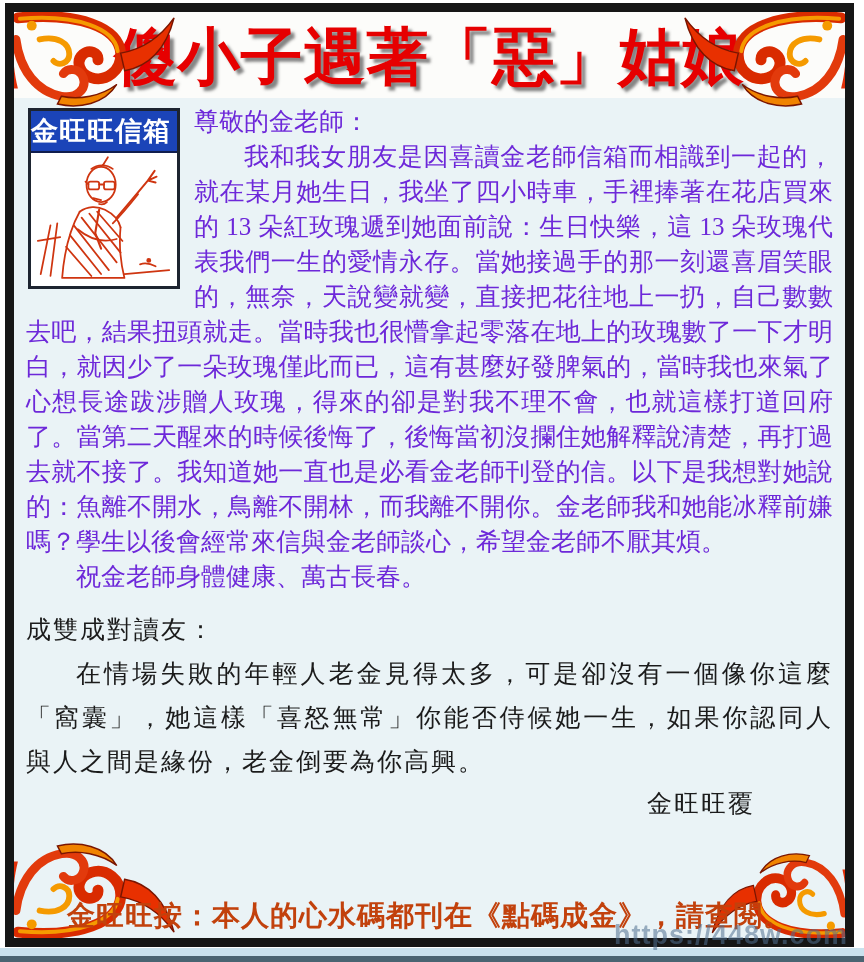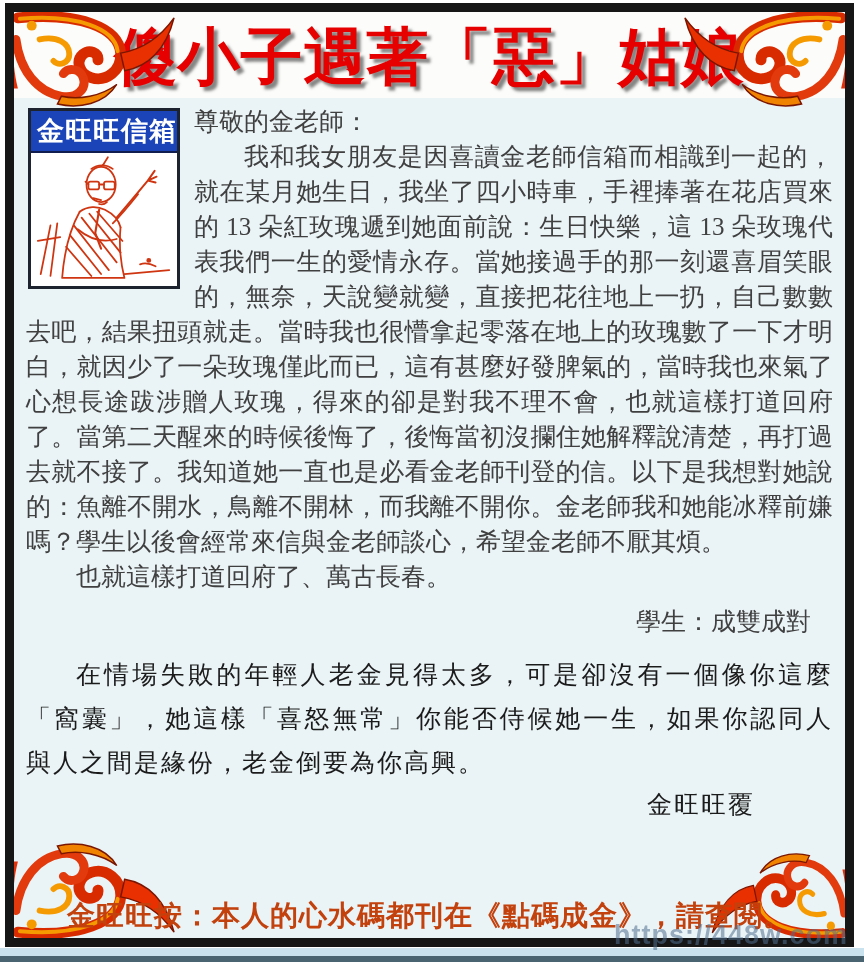--- a/index.html
+++ b/index.html
@@ -33,30 +33,30 @@
   .orn-br{right:-4px;bottom:-2px;transform:scale(-1,-1);width:140px;height:88px;}
 
   .content{position:relative;padding:6px 12px 0 12px;}
 
   
   .logo-box{
     float:left;width:152px;height:181px;box-sizing:border-box;
     border:3px solid #1d2430;background:#ffffff;margin:4px 14px 6px 2px;
   }
   .logo-header{
-    background:#1b44b8;color:#ffffff;text-align:right;
+    background:#1b44b8;color:#ffffff;text-align:left;
     font-family:"Liberation Sans", sans-serif;font-weight:bold;
     font-size:27px;line-height:40px;height:40px;letter-spacing:1px;
     border-bottom:2px solid #101d4e;white-space:nowrap;
   }
   .logo-art{width:100%;height:136px;display:block;}
 
   
   .letter{
-    font-size:25px;line-height:35px;color:#404040;text-align:justify;
+    font-size:25px;line-height:35px;color:#6d28d9;text-align:justify;
     text-justify:inter-ideograph;
   }
   .letter p{margin:0;}
   .p-indent{text-indent:2em;}
   .sign-right{text-align:right;padding-right:22px;text-indent:0;}
   .letter .sign-right{margin-top:10px;}
 
   
   .reply{
     clear:both;margin-top:14px;font-size:25px;line-height:44px;
@@ -160,25 +160,25 @@
 
           <path d="M96,122 L142,118 M112,112 C118,110 124,112 128,114"></path>
           <circle cx="121" cy="108" r="1.6" fill="#cf3510"></circle>
         </g>
       </svg>
     </div>
 
     <div class="letter">
       <p>尊敬的金老師：</p>
       <p class="p-indent">我和我女朋友是因喜讀金老師信箱而相識到一起的，就在某月她生日，我坐了四小時車，手裡捧著在花店買來的 13 朵紅玫瑰遞到她面前說：生日快樂，這 13 朵玫瑰代表我們一生的愛情永存。當她接過手的那一刻還喜眉笑眼的，無奈，天說變就變，直接把花往地上一扔，自己數數去吧，結果扭頭就走。當時我也很懵拿起零落在地上的玫瑰數了一下才明白，就因少了一朵玫瑰僅此而已，這有甚麼好發脾氣的，當時我也來氣了心想長途跋涉贈人玫瑰，得來的卻是對我不理不會，也就這樣打道回府了。當第二天醒來的時候後悔了，後悔當初沒攔住她解釋說清楚，再打過去就不接了。我知道她一直也是必看金老師刊登的信。以下是我想對她說的：魚離不開水，鳥離不開林，而我離不開你。金老師我和她能冰釋前嫌嗎？學生以後會經常來信與金老師談心，希望金老師不厭其煩。</p>
-      <p class="p-indent">也就這樣打道回府了、萬古長春。</p>
-      <p class="sign-right">學生：成雙成對</p>
+      <p class="p-indent">祝金老師身體健康、萬古長春。</p>
     </div>
 
     <div class="reply">
+      <p>成雙成對讀友：</p>
       <p class="p-indent">在情場失敗的年輕人老金見得太多，可是卻沒有一個像你這麼「窩囊」，她這樣「喜怒無常」你能否侍候她一生，如果你認同人與人之間是緣份，老金倒要為你高興。</p>
       <p class="sign-right">金旺旺覆</p>
     </div>
 
   </div>
 
   <div class="footer-note">金旺旺按：本人的心水碼都刊在《點碼成金》，請查閱。</div>
 
 </div>
 

